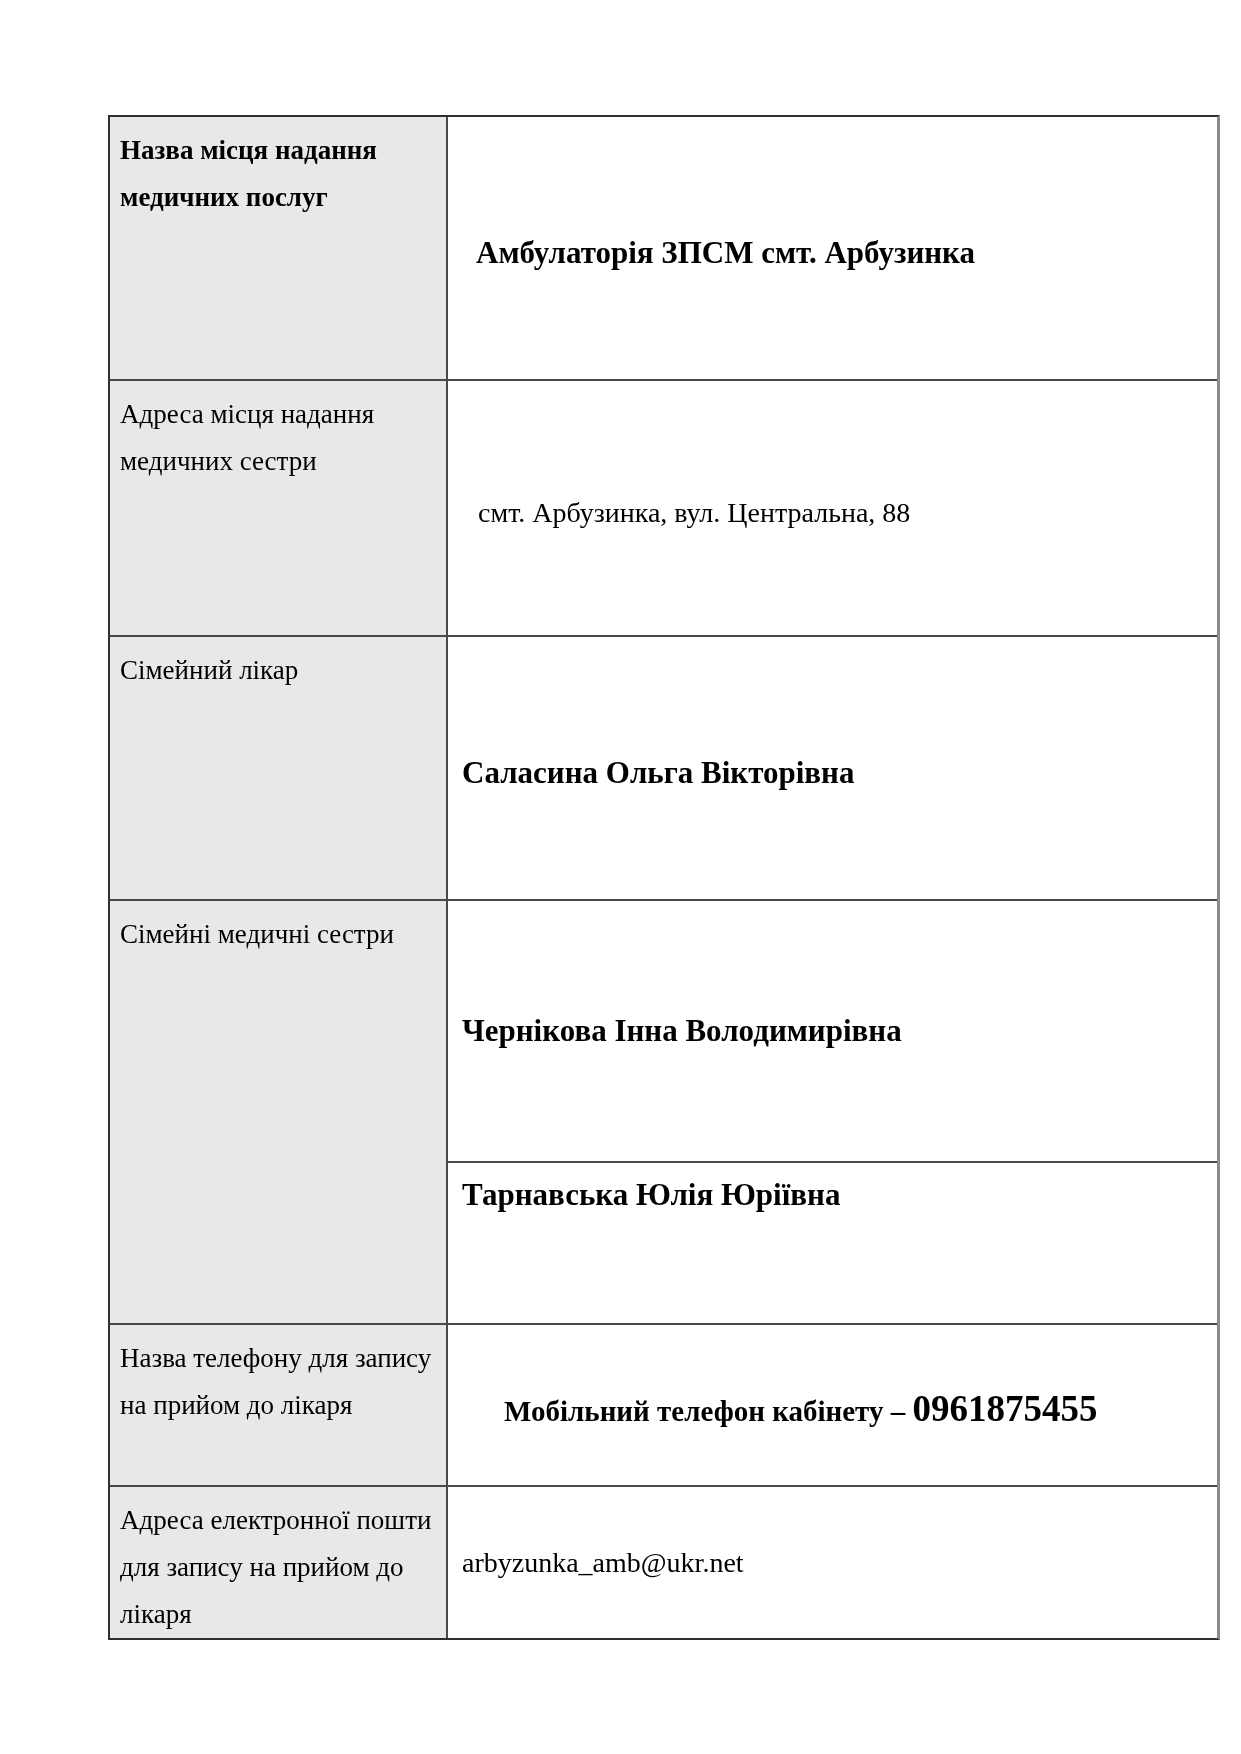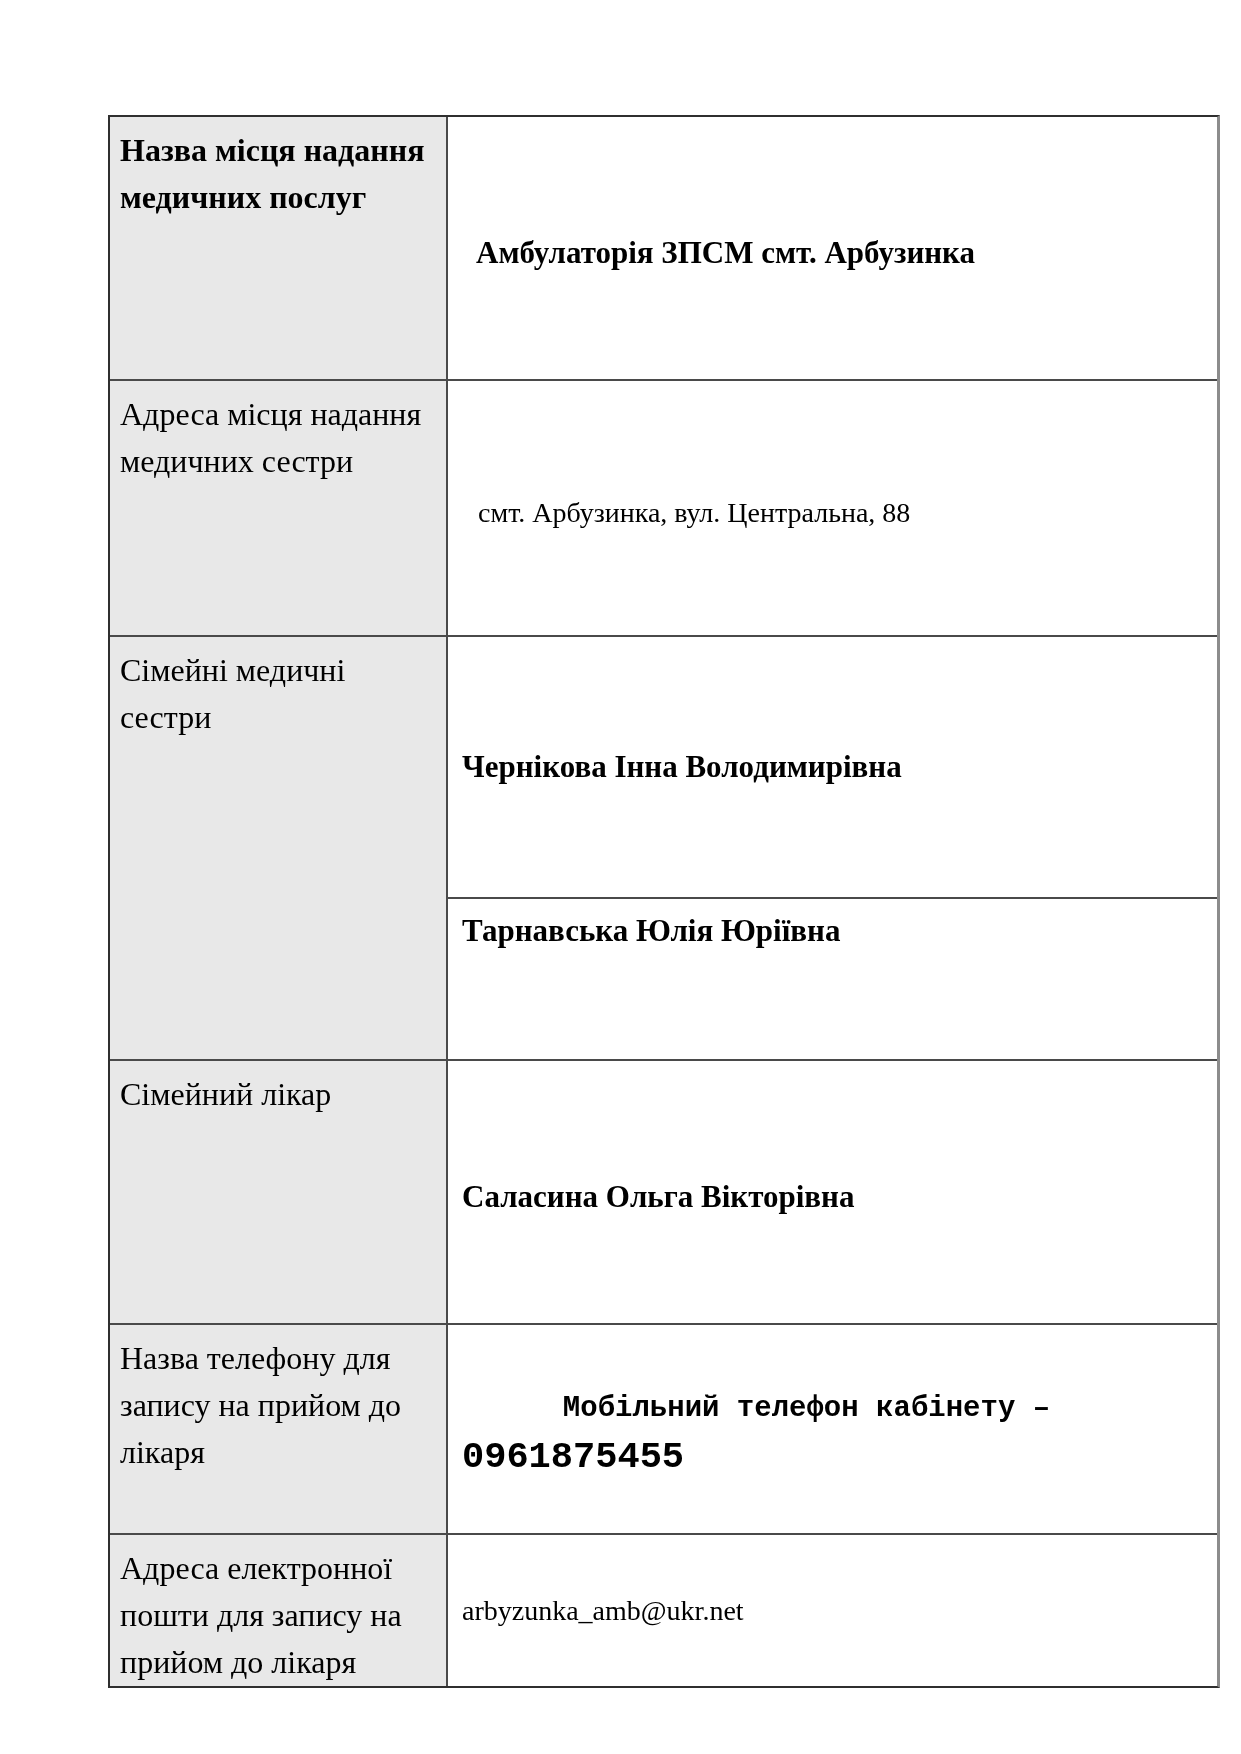--- a/index.html
+++ b/index.html
@@ -24,38 +24,38 @@
     border-right:3px solid var(--border-right);
     background:#ffffff;
   }
   .row{display:flex;align-items:stretch;border-top:2px solid var(--border);}
   .row:first-child{border-top:none;}
   .cell-label{
     flex:0 0 338px;width:338px;
     background:var(--label-bg);
     border-right:2px solid var(--border);
     padding:10px 8px 0 10px;
-    font-size:32px;line-height:47px;
+    font-size:27px;line-height:47px;
   }
   .cell-value{
     flex:1 1 auto;
     padding:6px 12px 0 14px;
     font-size:28px;line-height:49px;
     white-space:pre-wrap;
   }
   .bold{font-weight:bold;}
   .value-big{font-size:31px;font-weight:bold;line-height:56px;}
   .r1{min-height:122px;} .r1 .cell-value{padding-top:10px;padding-left:28px;}
   .r2{min-height:95px;}  .r2 .cell-value{padding-top:9px;margin-left:16px;}
   .r3{min-height:110px;} .r3 .cell-value{padding-top:10px;}
   .r4{min-height:128px;}
   .r4 .cell-value{padding:0;}
   .sub-row{min-height:64px;padding:5px 12px 0 14px;font-size:31px;font-weight:bold;line-height:54px;}
   .sub-row + .sub-row{border-top:2px solid var(--border);}
-  .r5{min-height:138px;} .r5 .cell-value{padding-top:10px;font-family:Liberation Mono, monospace;}
+  .r5{min-height:138px;} .r5 .cell-value{padding-top:10px;}
   .phone-label{font-size:29px;font-weight:bold;}
   .phone-number{font-size:37px;font-weight:bold;}
   .r6{min-height:137px;}
   .r6 .cell-value{display:flex;align-items:center;padding-top:0;}
   .value-line{white-space:pre-wrap;}
 </style>
 </head>
 <body>
 
 <div class="doc-table">
@@ -67,32 +67,32 @@
     </div>
   </div>
 
   <div class="row r2">
     <div class="cell-label">Адреса місця надання медичних сестри</div>
     <div class="cell-value">
       <div class="value-line">смт. Арбузинка, вул. Центральна, 88</div>
     </div>
   </div>
 
+  <div class="row r3">
+    <div class="cell-label">Сімейний лікар</div>
+    <div class="cell-value">
+      <div class="value-line value-big">Саласина Ольга Вікторівна</div>
+    </div>
+  </div>
+
   <div class="row r4">
     <div class="cell-label">Сімейні медичні сестри</div>
     <div class="cell-value">
       <div class="sub-row">Чернікова Інна Володимирівна</div>
       <div class="sub-row">Тарнавська Юлія Юріївна</div>
-    </div>
-  </div>
-
-  <div class="row r3">
-    <div class="cell-label">Сімейний лікар</div>
-    <div class="cell-value">
-      <div class="value-line value-big">Саласина Ольга Вікторівна</div>
     </div>
   </div>
 
   <div class="row r5">
     <div class="cell-label">Назва телефону для запису на прийом до лікаря</div>
     <div class="cell-value">
       <span class="phone-label">Мобільний телефон кабінету – </span><span class="phone-number">0961875455</span>
     </div>
   </div>
 

